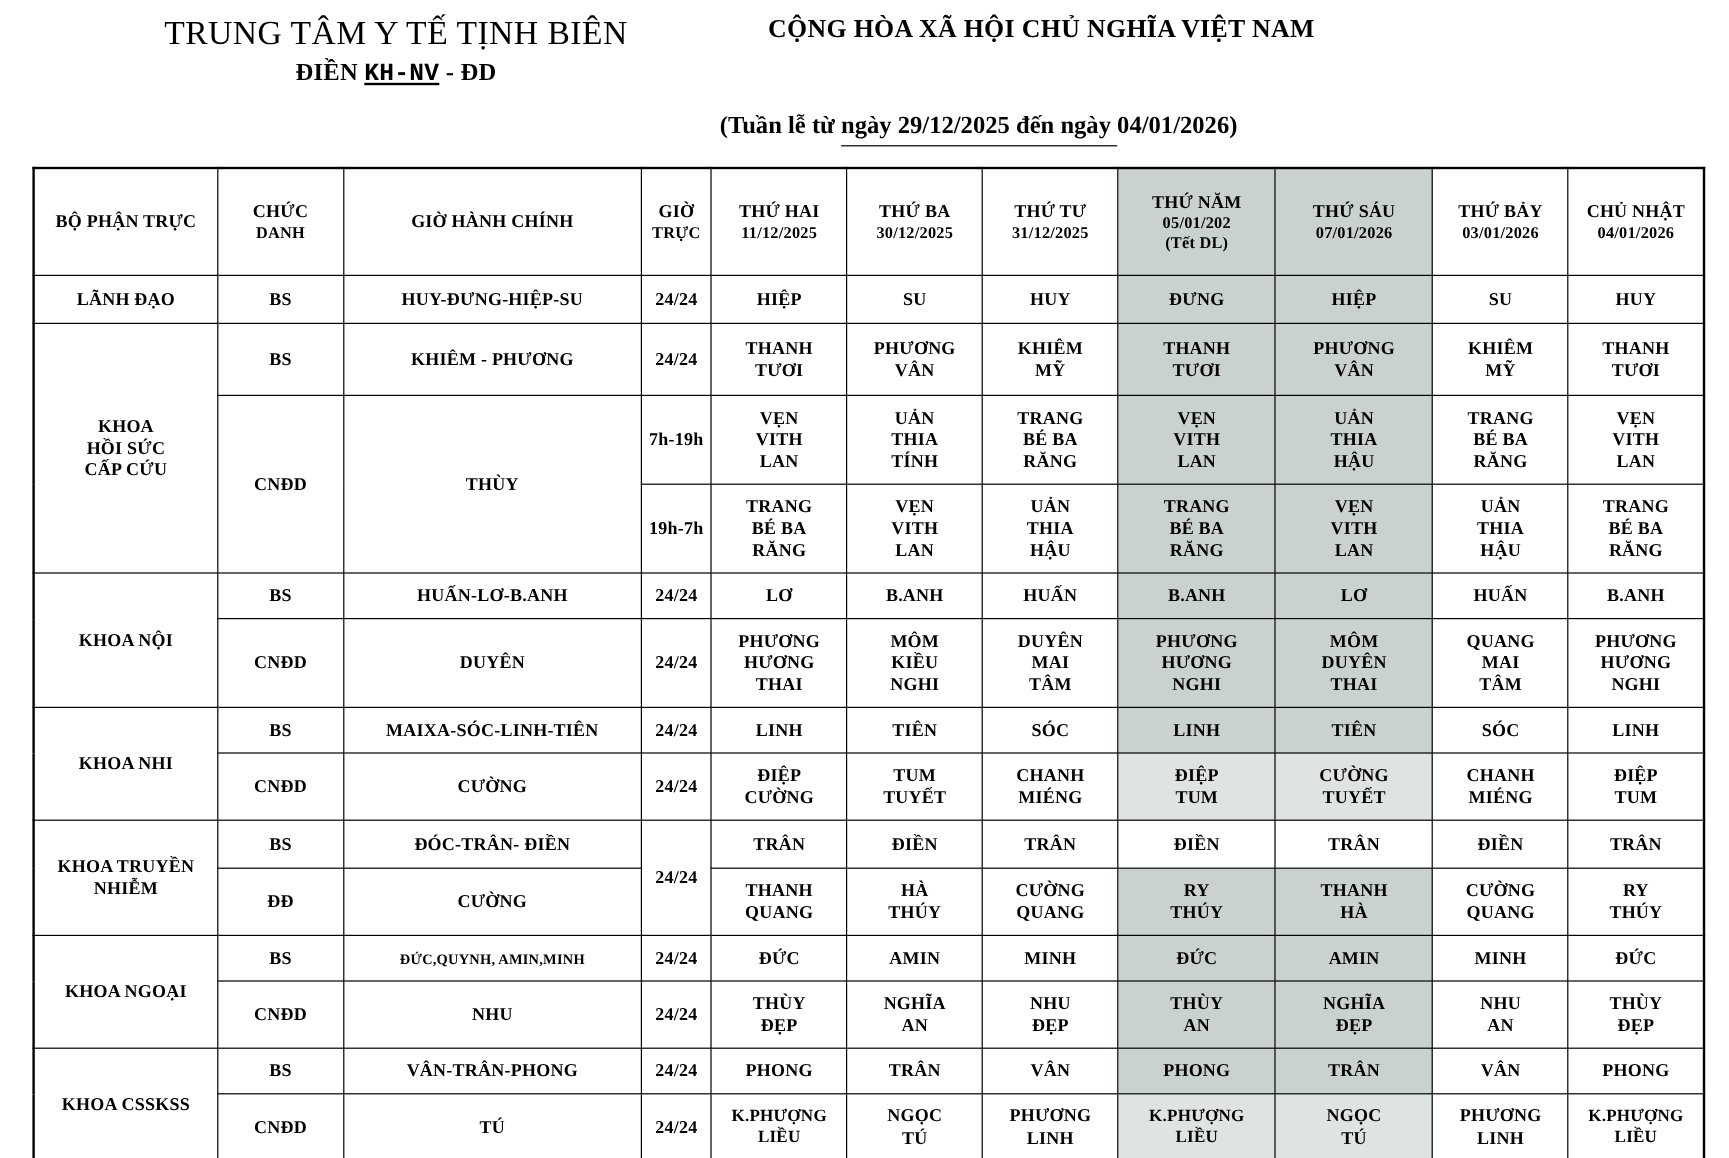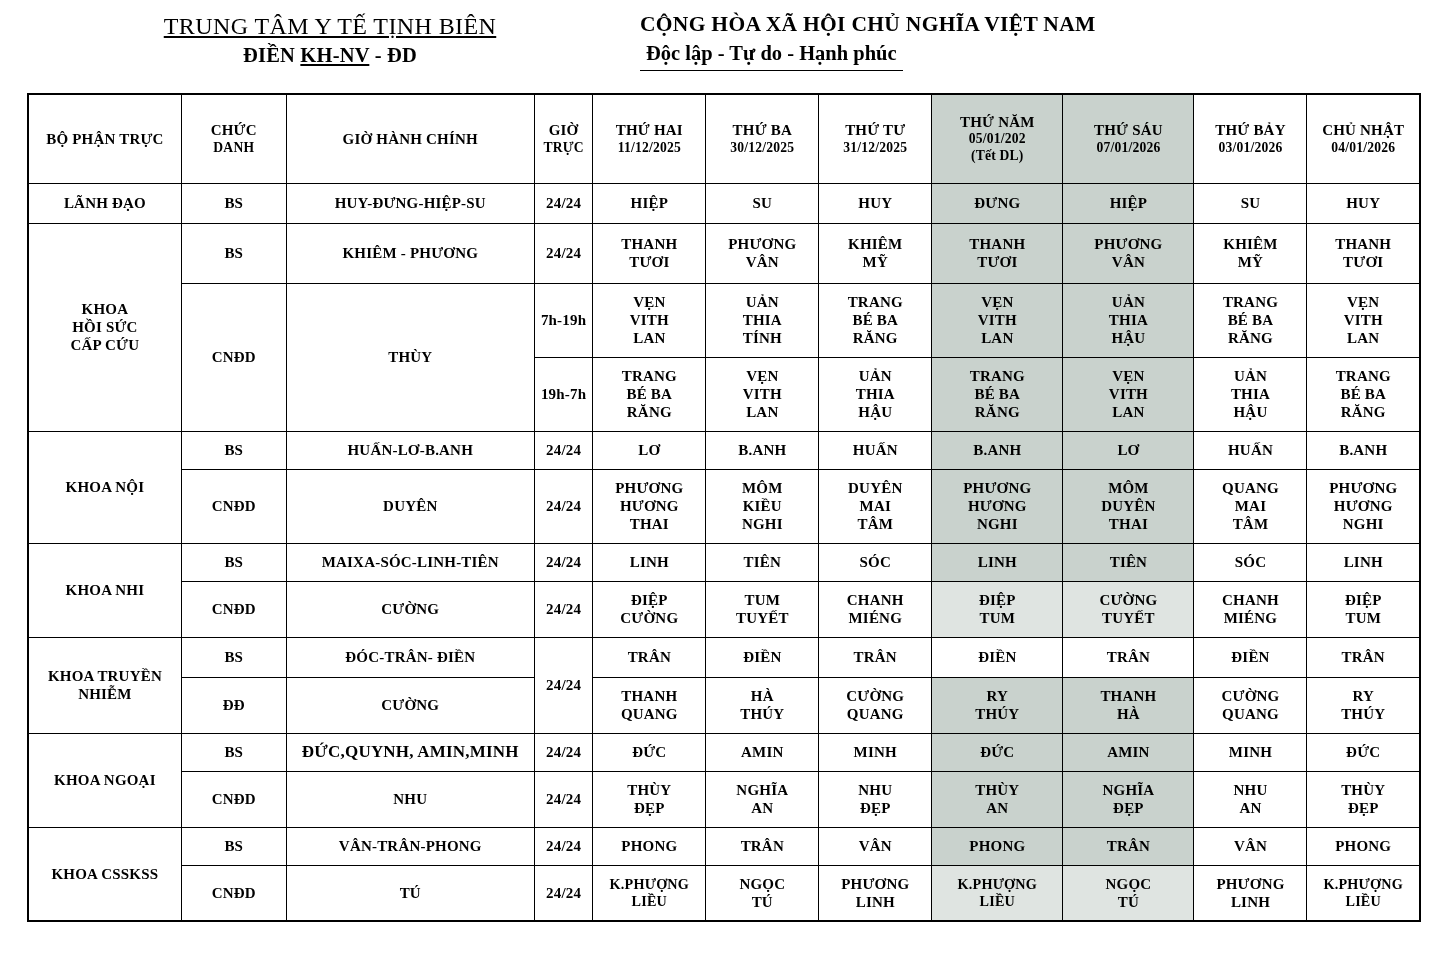--- a/index.html
+++ b/index.html
@@ -33,34 +33,34 @@
     padding-left: 20px;
     box-sizing: border-box;
   }
   .hdr-right {
     flex: 1;
     text-align: left;
     box-sizing: border-box;
     padding-right: 40px;
   }
   .org-line1 {
-    font-size: 24px;
+    font-size: 28px;
     letter-spacing: 0.4px;
     line-height: 1.35;
-    text-decoration: underline;
   }
   .org-line2 {
     font-size: 20.5px;
     font-weight: bold;
     line-height: 1.35;
     letter-spacing: 0.2px;
   }
   .org-line2 .uline {
     text-decoration: underline;
     text-underline-offset: 2px;
+    font-family: Liberation Mono, monospace;
   }
   .nation-line1 {
     font-size: 21.5px;
     font-weight: bold;
     letter-spacing: 0.3px;
     line-height: 1.35;
   }
   .nation-line2 {
     font-size: 20.5px;
     font-weight: bold;
@@ -153,24 +153,29 @@
 
 <div class="page">
 
   <div class="header">
     <div class="hdr-left">
       <div class="org-line1">TRUNG TÂM Y TẾ TỊNH BIÊN</div>
       <div class="org-line2"><span>ĐIỀN </span><span class="uline">KH-NV</span><span> - ĐD</span></div>
     </div>
     <div class="hdr-right">
       <div class="nation-line1">CỘNG HÒA XÃ HỘI CHỦ NGHĨA VIỆT NAM</div>
-      <div class="nation-line2">Độc lập - Tự do - Hạnh phúc</div>
     </div>
   </div>
 
+  <div class="subtitle-wrap">
+    <div class="subtitle">
+      <span>(Tuần lễ từ ngày 29/12/2025 đến ngày 04/01/2026)</span>
+      <span class="sub-underline"></span>
+    </div>
+  </div>
 
   <div class="table-wrap">
     <table class="sched">
       <colgroup>
         <col class="c-dept">
           <col class="c-role">
           <col class="c-hc">
           <col class="c-gio">
         <col class="c-day">
           <col class="c-day">
@@ -513,21 +518,21 @@
             </td>
           <td class="names">
               <span class="ln">RY</span>
               <span class="ln">THÚY</span>
             </td>
         </tr>
 
         <tr style="height:38px">
           <td class="dept" rowspan="2">KHOA NGOẠI</td>
           <td class="role">BS</td>
-          <td class="hcline" style="font-size:17px">ĐỨC,QUYNH, AMIN,MINH</td>
+          <td class="hcline" style="font-size:12px">ĐỨC,QUYNH, AMIN,MINH</td>
           <td class="hours">24/24</td>
           <td class="names">ĐỨC</td>
           <td class="names">AMIN</td>
           <td class="names">MINH</td>
           <td class="names shade">ĐỨC</td>
           <td class="names shade">AMIN</td>
           <td class="names">MINH</td>
           <td class="names">ĐỨC</td>
         </tr>
 

